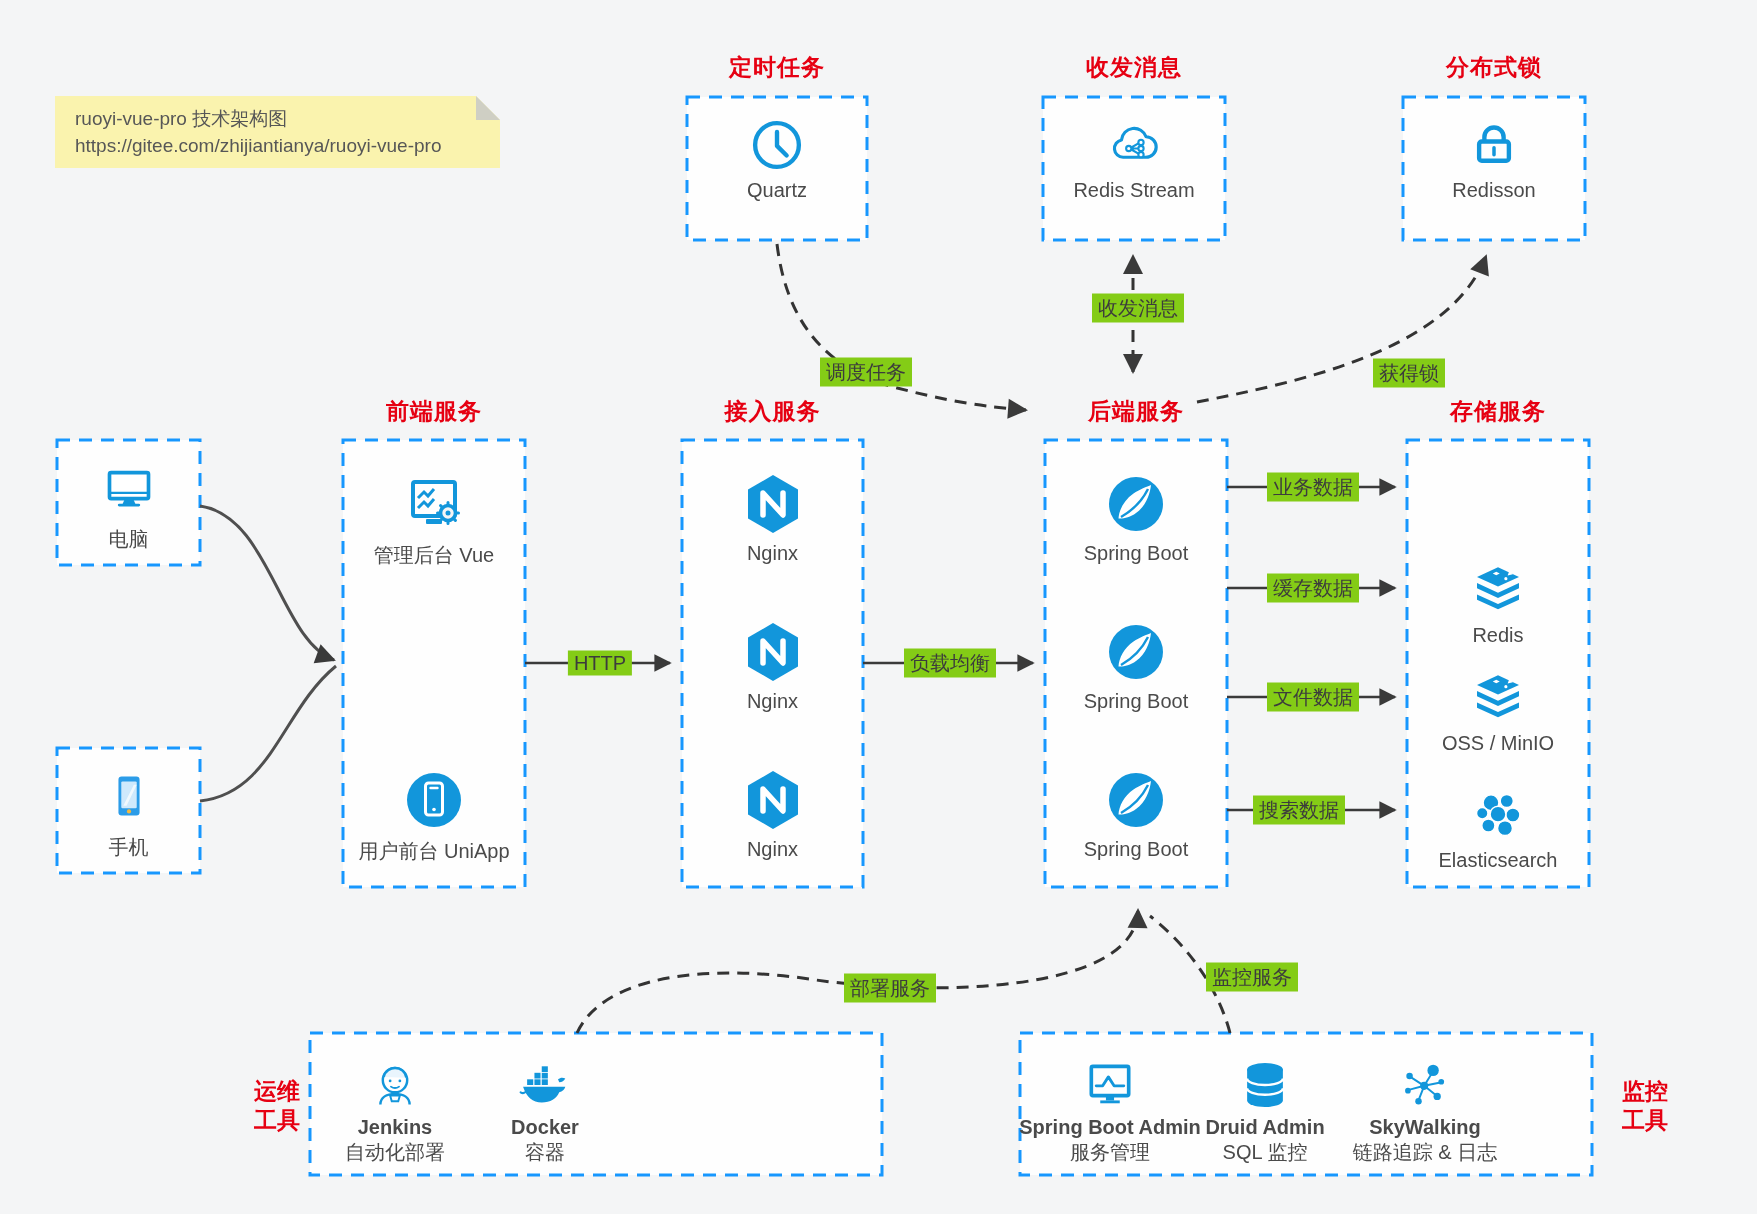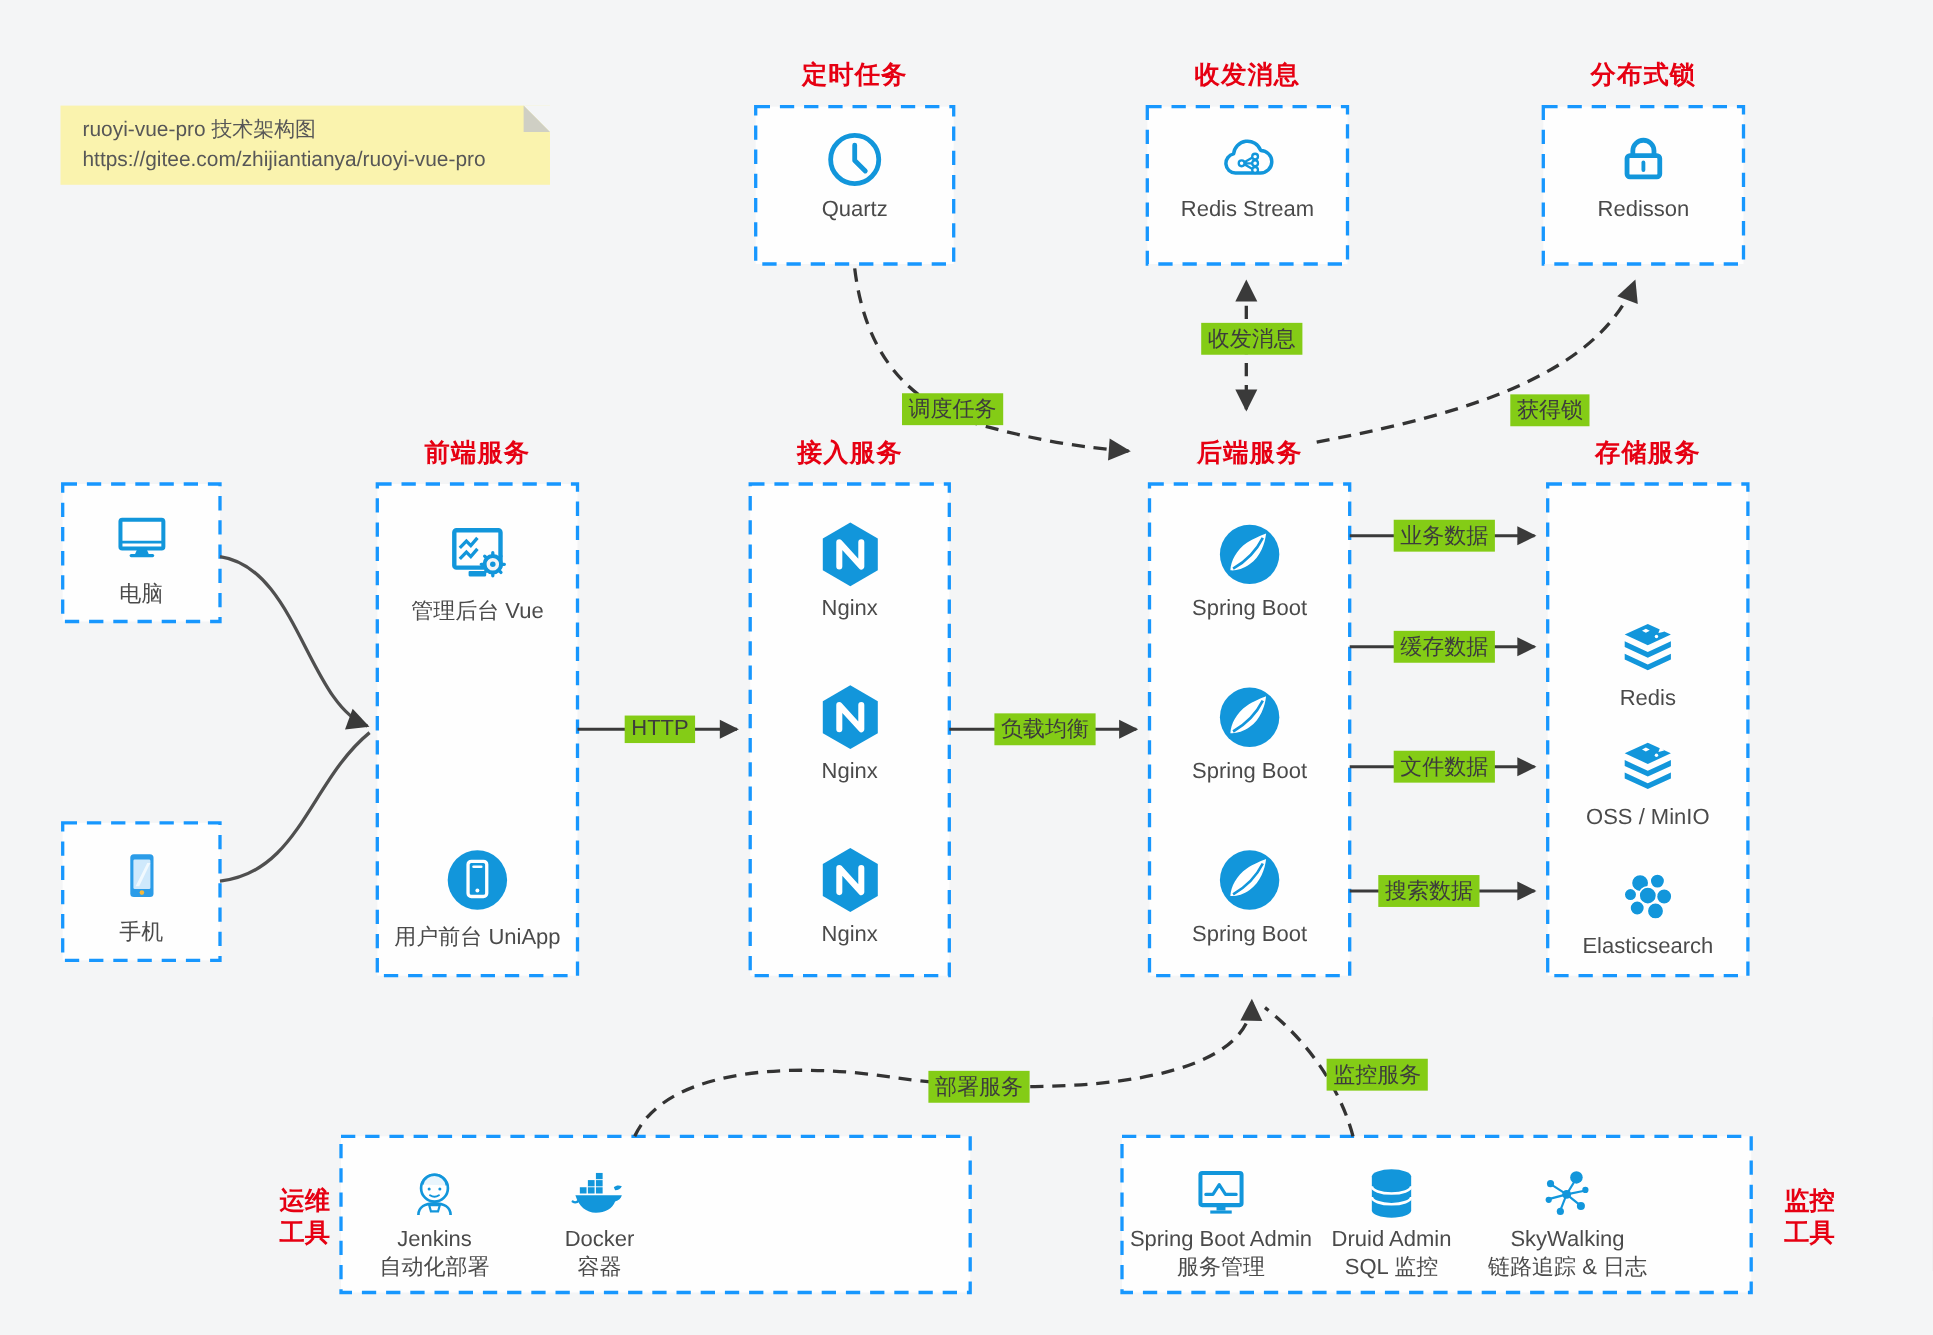--- a/index.html
+++ b/index.html
@@ -14,21 +14,21 @@
   .edge-label { position:absolute; transform:translate(-50%,-50%); font-size:20px; color:#3c3c3c;
                 background:#84cc16; padding:1px 6px; white-space:nowrap;text-align:right; }
   .note { position:absolute; left:55px; top:96px; width:445px; height:72px; background:#faf3ae;
           color:#575757; font-size:19px; line-height:27px; padding:9px 0 0 20px; box-sizing:border-box; }
   .note::before { content:""; position:absolute; top:0; right:0; width:0; height:0;
                   border-left:24px solid transparent; border-top:24px solid #f4f5f6; }
   .note::after  { content:""; position:absolute; top:0; right:0; width:0; height:0;
                   border-right:24px solid transparent; border-bottom:24px solid #cfcfc4; }
   .b-node { position:absolute; top:26px; text-align:center; }
   .b-name, .b-desc { font-size:20px; color:#4a4a4a; line-height:25px; }
-  .b-name { margin-top:4px; }
+  .b-name { margin-top:4px;font-weight:bold; }
   .side-title { position:absolute; font-size:23px; font-weight:bold; color:#e60012; text-align:center; line-height:29px; }
   .icon { display:inline-block; vertical-align:top; }
 </style>
 </head>
 <body>
 
 <div class="canvas">
 
   <svg class="edges" width="1757" height="1214">
     <defs>

